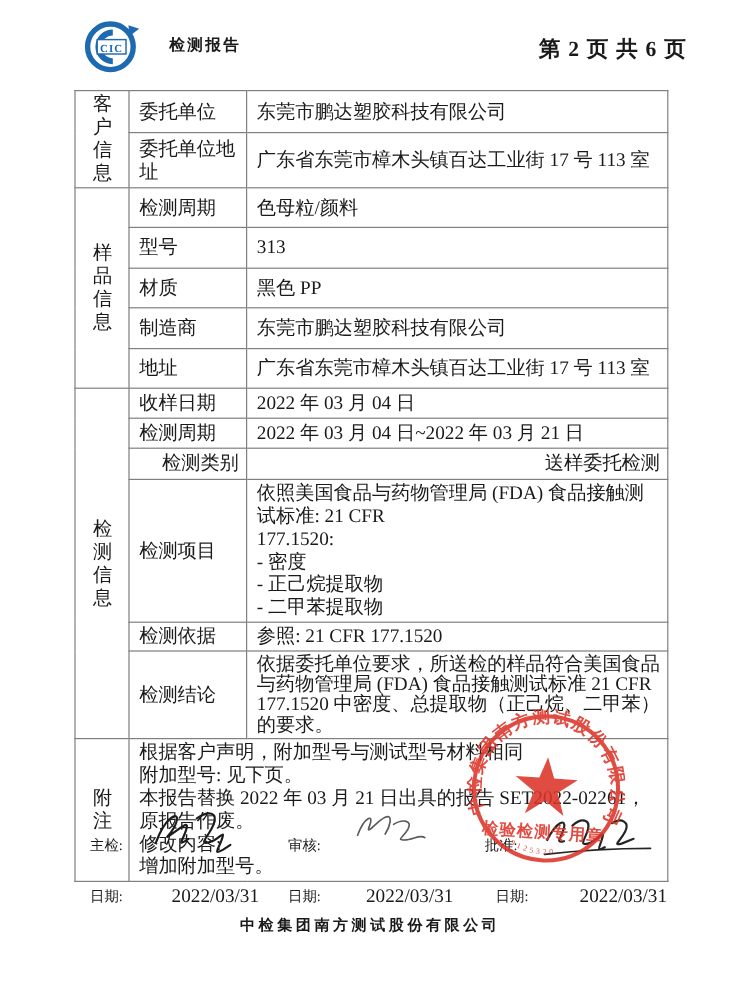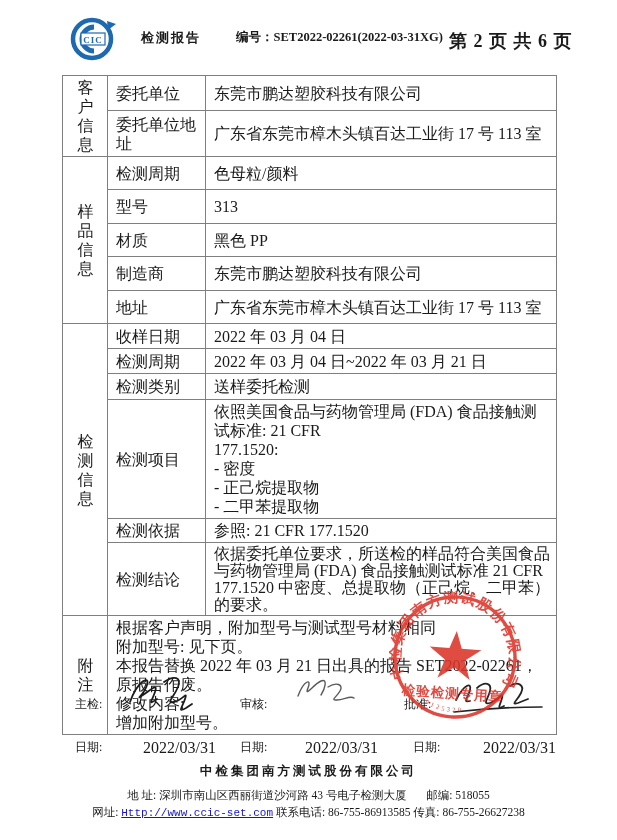--- a/index.html
+++ b/index.html
@@ -21,21 +21,21 @@
     padding:2px 6px 2px 8px; line-height:19px;
   }
   td.sec {
     width:45px; text-align:center; white-space:pre-line; letter-spacing:1px;
     padding:2px 2px; line-height:26px;
   }
   td.lbl { width:98px; }
   td.val { width:351px; }
   .pre { white-space:pre-line; }
   tr.h33 { height:33px; } tr.h34 { height:34px; }
-  tr.h25 { height:25px; } tr.h26 { height:26px; }
+  tr.h25 { height:25px; } tr.h26 { height:26px;text-align:right; }
   tr.h90 { height:90px; } tr.h21 { height:21px; }
   tr.h50 { height:50px; } tr.h103 { height:103px; }
   td.note { padding:4px 8px; line-height:20.5px; vertical-align:top;margin-top:32px; }
   
   .slabel { position:absolute; font-size:12px; }
   .sig { position:absolute; }
   .dateval { position:absolute; font-size:16px; }
   
   .stamp { position:absolute; left:389px; top:591px; opacity:.88; }
   
@@ -55,21 +55,20 @@
   <div class="logo">
     <svg width="57" height="50" viewBox="0 0 57 50">
       <circle cx="28" cy="25" r="19" fill="none" stroke="#1e6ab0" stroke-width="4.5"></circle>
       <polygon points="43,7 52,10 44,16" fill="#1e6ab0"></polygon>
       <path d="M30,13 A12 12 0 1 0 30,37" fill="none" stroke="#1e6ab0" stroke-width="5"></path>
       <rect x="17" y="19" width="24" height="12" fill="#ffffff" stroke="#1e6ab0" stroke-width="1.2"></rect>
       <text x="29" y="29" text-anchor="middle" font-size="9" font-weight="bold" font-family="Liberation Serif, serif" fill="#1e6ab0" letter-spacing="1">CIC</text>
     </svg>
   </div>
   <div class="hdr-title">检测报告</div>
-  <div class="hdr-no"><span>编号：</span><span>SET2022-02261(2022-03-31XG)</span></div>
   <div class="hdr-page">第 2 页 共 6 页</div>
 
   <table class="report">
 
     <tbody>
         <tr class="h33">
       <td class="sec pre" rowspan="2">客户
 信息</td>
       <td class="lbl">委托单位</td>
       <td class="val">东莞市鹏达塑胶科技有限公司</td>
@@ -188,29 +187,14 @@
         <text x="0" y="41" text-anchor="middle" fill="#dc3428" font-size="13.5" font-weight="bold" letter-spacing="1" font-family="Liberation Serif, serif">检验检测专用章</text>
         <path id="sealArcB" d="M -30 46 A 55 55 0 0 0 30 46" fill="none"></path>
         <text fill="#dc3428" font-size="6.5" letter-spacing="2.5" font-family="Liberation Serif, serif">
           <textPath href="#sealArcB" startOffset="4">9125320</textPath>
         </text>
       </g>
     </svg>
   </div>
 
   <div class="f-company">中检集团南方测试股份有限公司</div>
-  <div class="f-line1">
-    <span>地  址:</span>
-    <span>深圳市南山区西丽街道沙河路 43 号电子检测大厦</span>
-    <span class="gap"></span>
-    <span>邮编:</span>
-    <span>518055</span>
-  </div>
-  <div class="f-line2">
-    <span>网址:</span>
-    <span class="url">Http://www.ccic-set.com</span>
-    <span>联系电话:</span>
-    <span>86-755-86913585</span>
-    <span>传真:</span>
-    <span>86-755-26627238</span>
-  </div>
 
 </div>
 
 </body></html>

